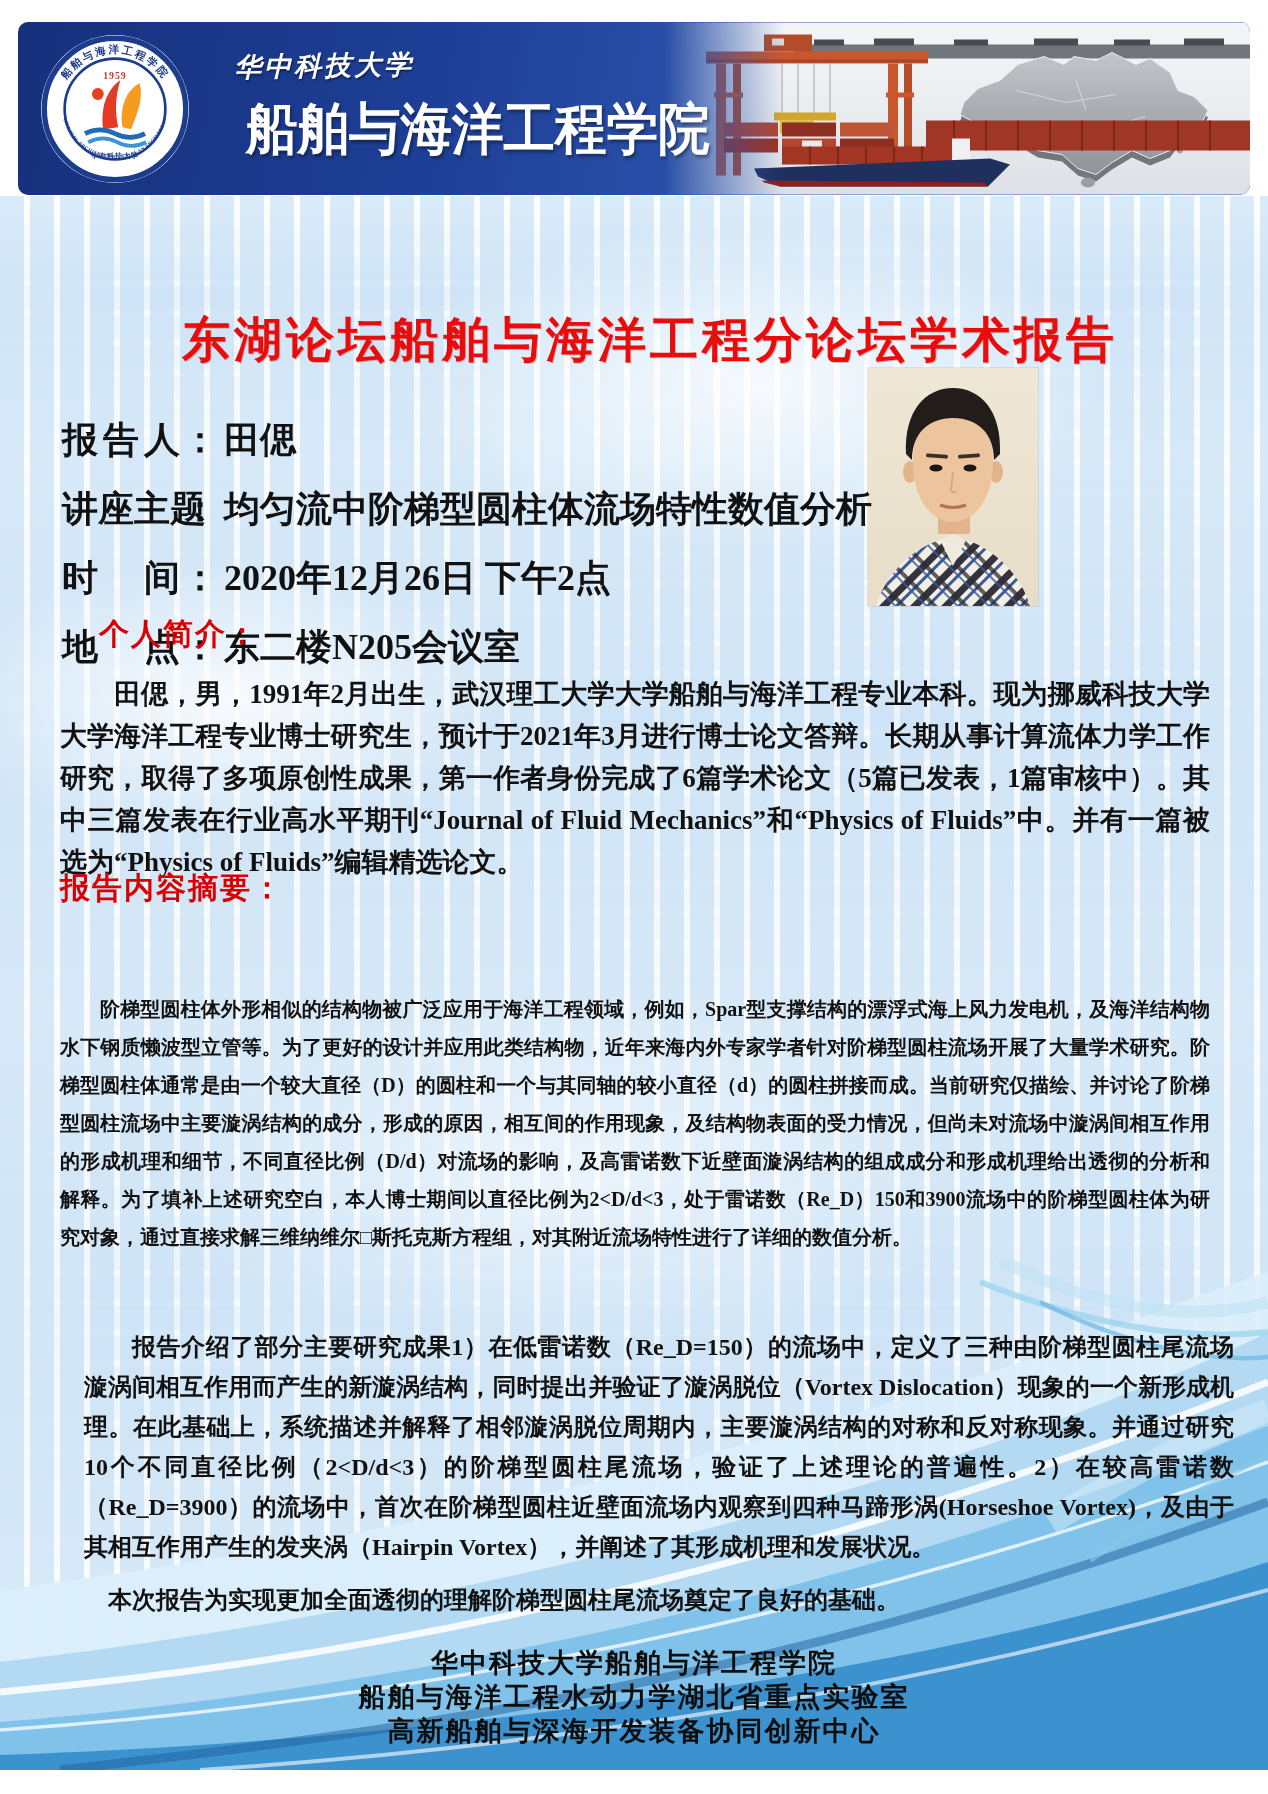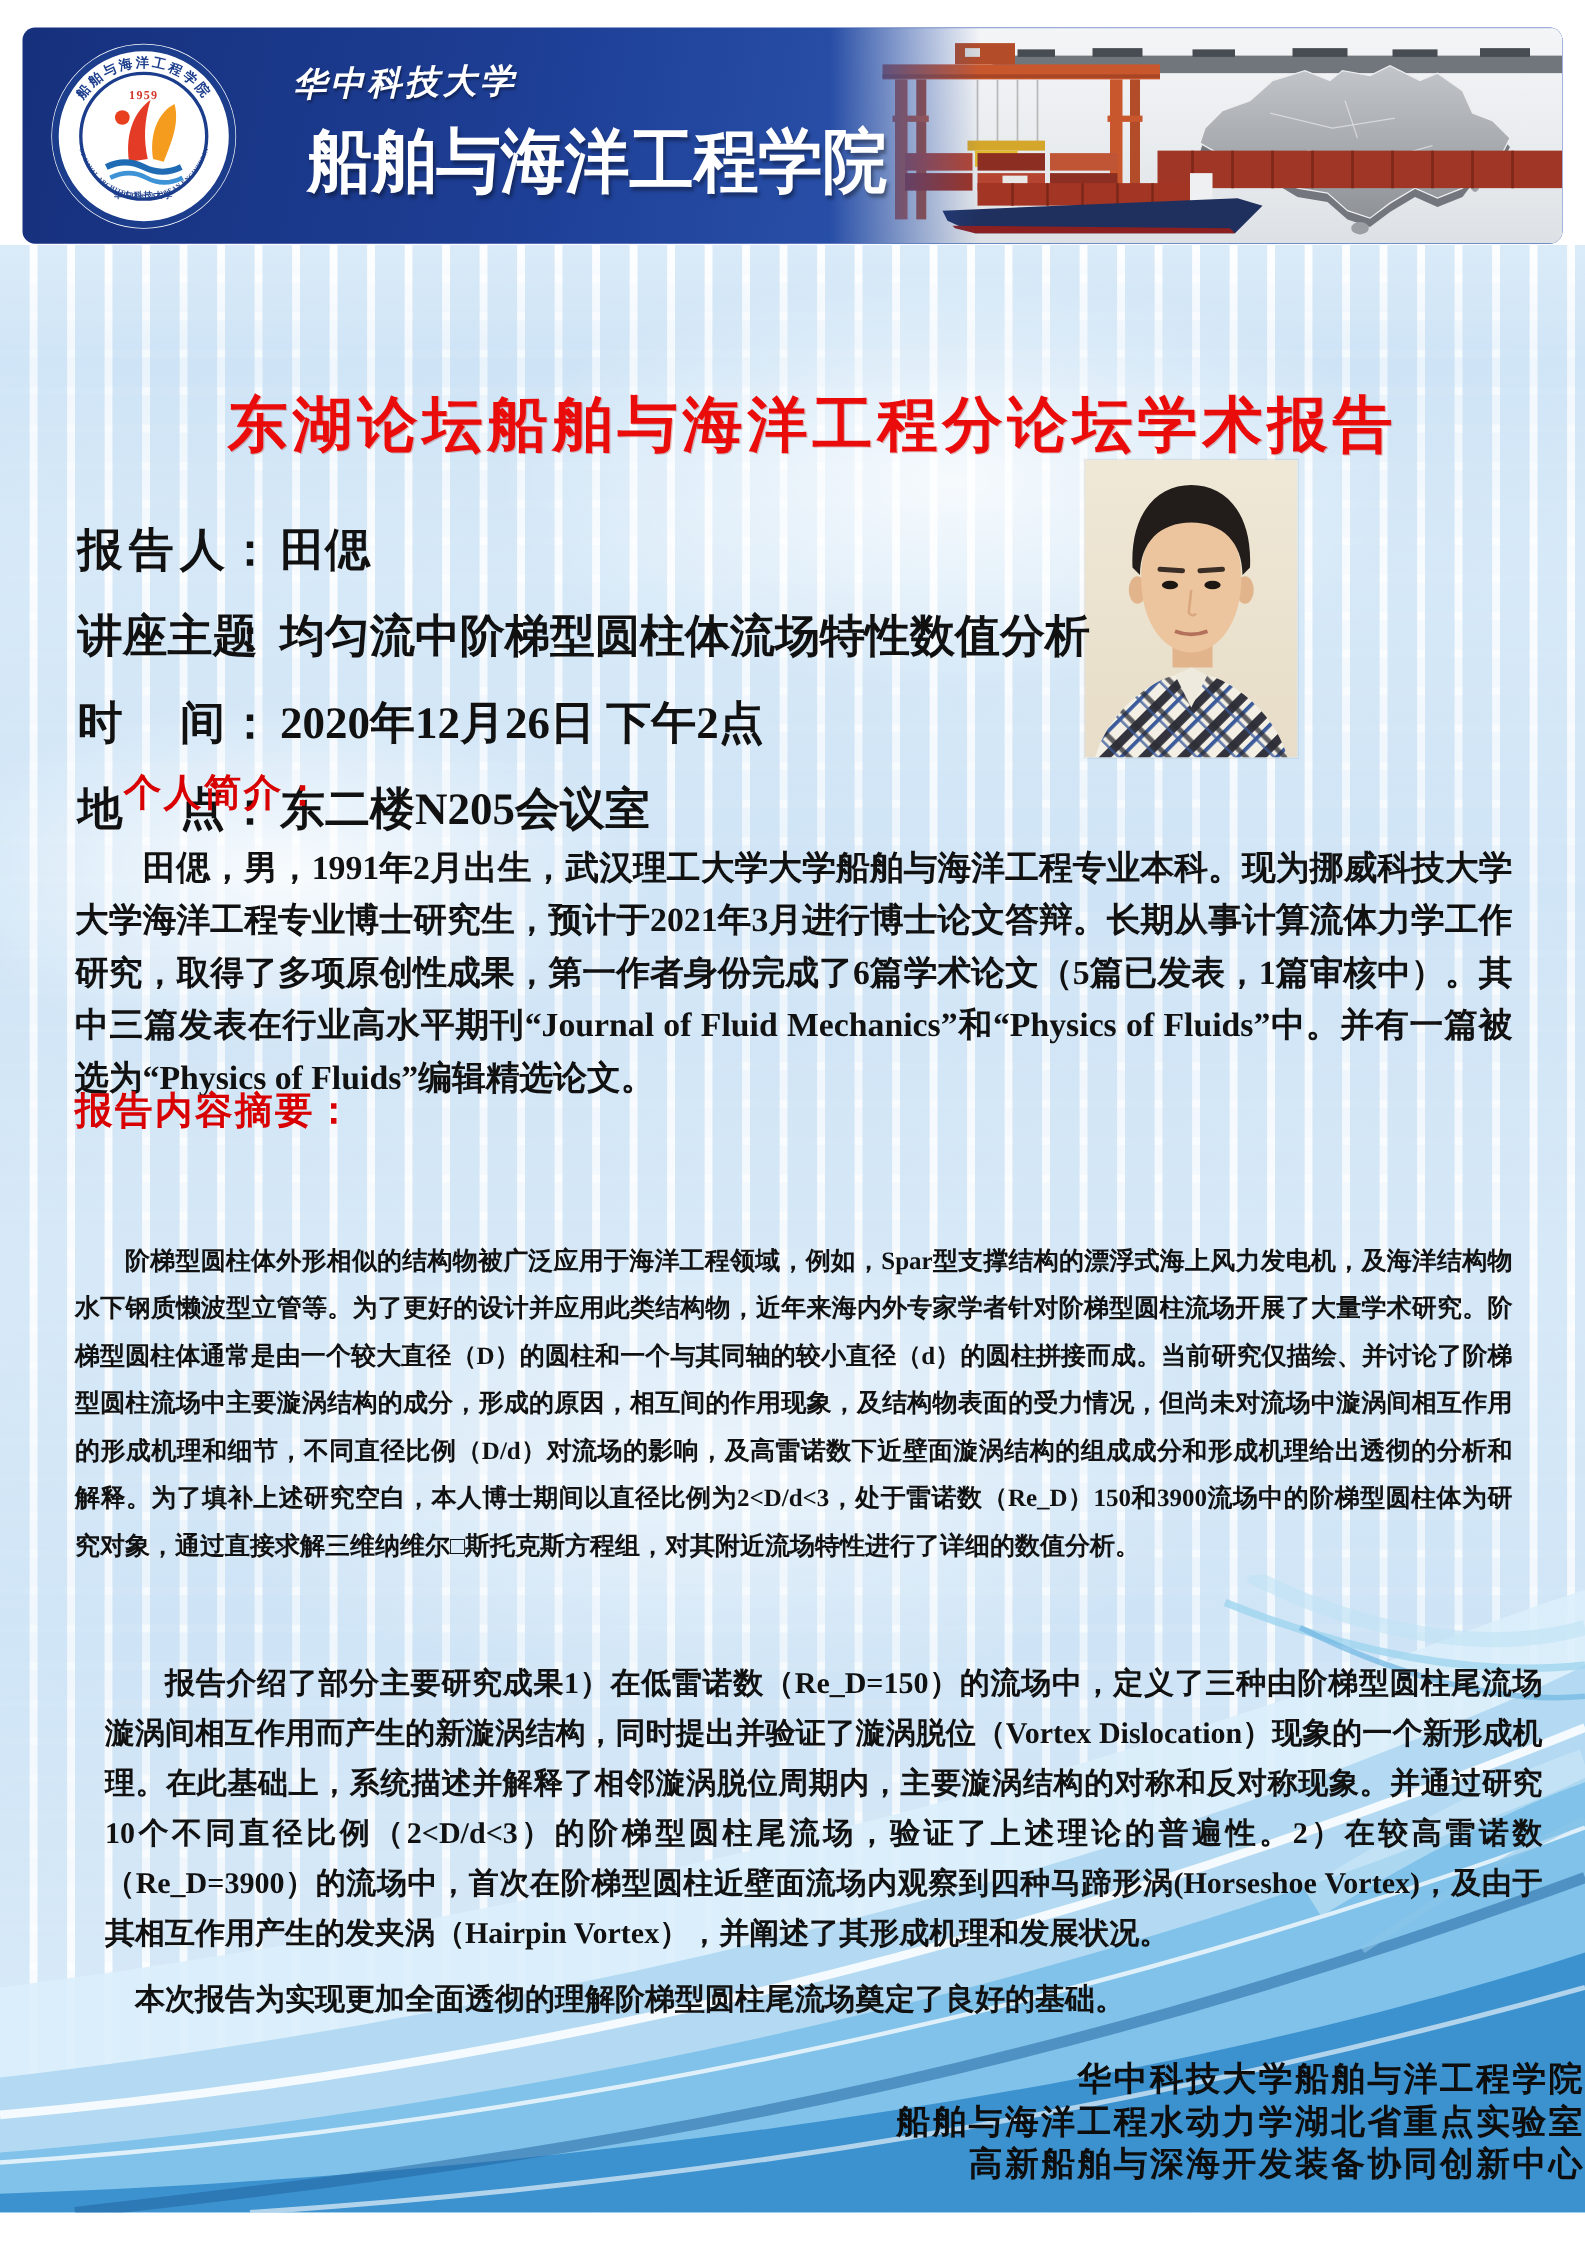--- a/index.html
+++ b/index.html
@@ -49,21 +49,21 @@
   .red-heading{position:absolute;left:60px;z-index:5;font-size:30px;font-weight:bold;color:#d80000;
     letter-spacing:2px;}
   .h-profile{top:589px;padding-left:39px;}
   .h-abstract{top:843px;}
   .para{position:absolute;left:60px;width:1150px;z-index:5;text-align:justify;font-weight:bold;
     text-indent:2em;}
   .intro{top:646px;font-size:27px;line-height:42px;}
   .abs1{top:970px;font-size:20px;line-height:38px;}
   .abs2{top:1303px;font-size:24px;line-height:40px;padding-left:24px;}
   .abs3{top:1556px;font-size:24px;line-height:40px;}
-  .footer{position:absolute;left:0;top:1646px;width:1268px;z-index:6;text-align:right;
+  .footer{position:absolute;left:0;top:1646px;width:1268px;z-index:6;text-align:center;
     font-size:27px;font-weight:bold;line-height:34px;color:#0d0d0d;letter-spacing:2px;}
   .waves{position:absolute;left:0;top:1260px;width:1268px;height:510px;z-index:2;}
 </style>
 </head>
 <body>
 
 <div class="page">
 
   <div class="bg-base"></div>
   <div class="bg-pattern"></div>

